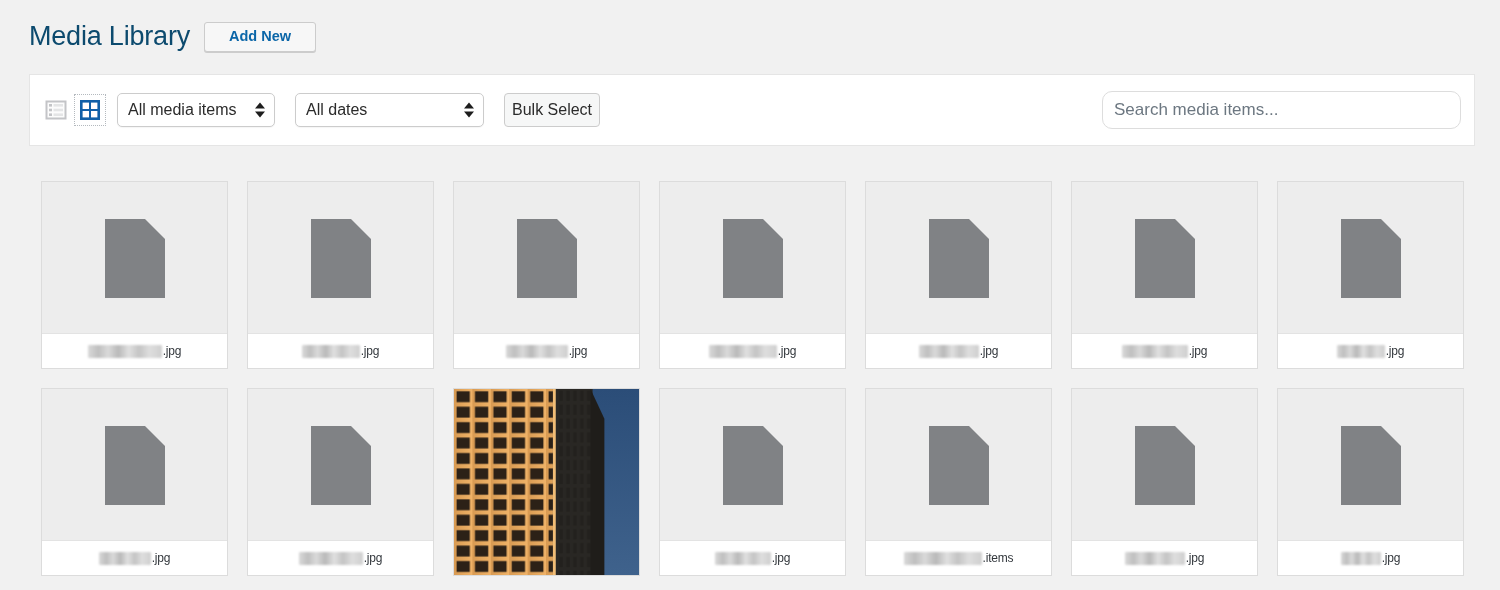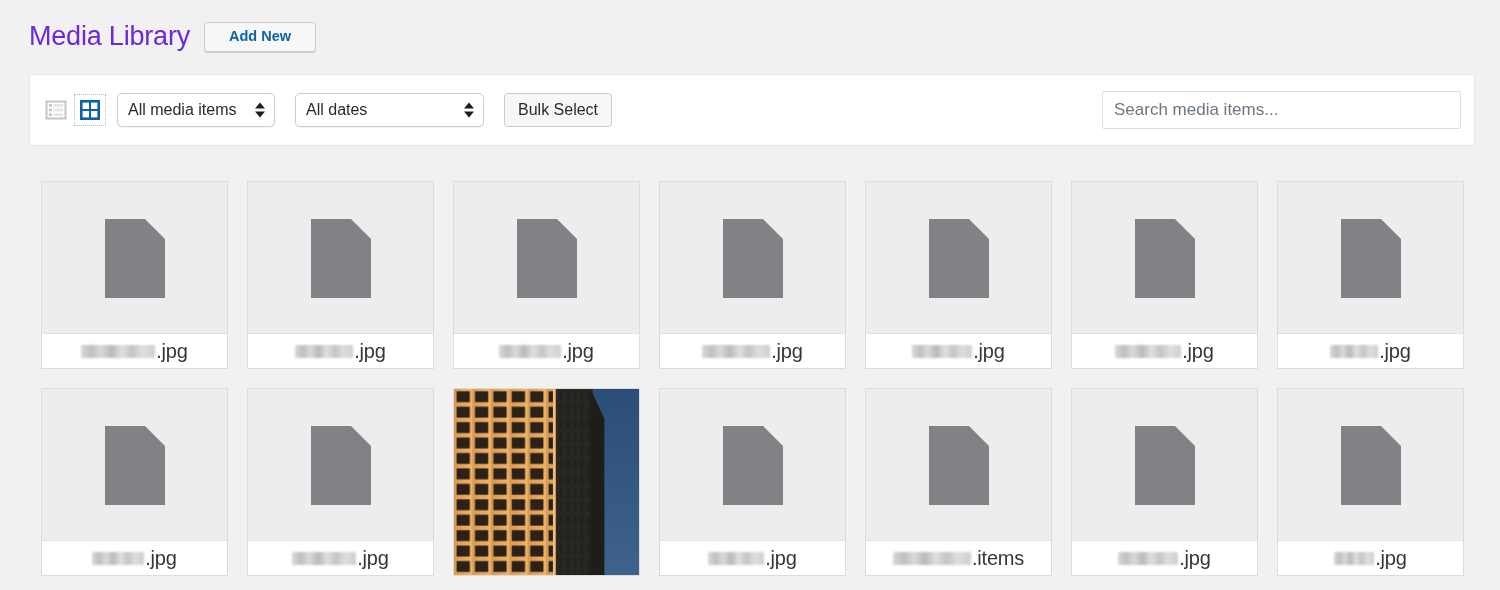--- a/index.html
+++ b/index.html
@@ -16,21 +16,21 @@
   #page-header {
     display: flex;
     align-items: center;
     gap: 14px;
     padding: 18px 0 0 29px;
     height: 56px;
   }
   #page-title {
     font-size: 27px;
     font-weight: 400;
-    color: #6d28d9;
+    color: #0c4a6e;
     line-height: 1.3;
     letter-spacing: -0.2px;
     white-space: nowrap;
   }
   #add-new-button {
     display: inline-block;
     font-size: 14.5px;
     font-weight: 600;
     color: #0b66a8;
     background: #f7f7f7;
@@ -107,40 +107,40 @@
     display: block;
     width: 0; height: 0;
     border-left: 5px solid transparent;
     border-right: 5px solid transparent;
   }
   .stepper-arrows i.up { border-bottom: 6px solid #1d1d1d; }
   .stepper-arrows i.down { border-top: 6px solid #1d1d1d; }
 
   #bulk-select-button {
     height: 34px;
-    padding: 0 13px;
+    padding: 0 7px;
     background: #f6f7f7;
     border: 1px solid #ccc;
     border-radius: 4px;
     font-size: 16px;
     color: #2b2b2b;
     cursor: pointer;
     white-space: nowrap;
     font-family: inherit;
   }
 
   #search-media-input {
     position: absolute;
     right: 13px;
     top: 50%;
     transform: translateY(-50%);
     width: 359px;
     height: 38px;
     border: 1px solid #ddd;
-    border-radius: 2px;
+    border-radius: 10px;
     padding: 13px 11px;
     font-size: 17px;
     color: #32373c;
     font-family: inherit;
     background: #fff;
     outline: none;
   }
   #search-media-input::placeholder { color: #6c7781; opacity: 1; }
 
   
@@ -187,21 +187,21 @@
   .filename-bar {
     position: absolute;
     left: 0; right: 0; bottom: 0;
     height: 35px;
     background: #fff;
     border-top: 1px solid #e3e3e3;
     display: flex;
     align-items: center;
     justify-content: center;
     gap: 0;
-    font-size: 20px;
+    font-size: 12px;
     color: #32373c;
     overflow: hidden;
     white-space: nowrap;
   }
   .redacted {
     display: inline-block;
     height: 13px;
     background: linear-gradient(90deg,
         #d9d9d9 0%, #bfbfbf 14%, #dadada 27%, #b9b9b9 41%,
         #e0e0e0 55%, #c4c4c4 69%, #dedede 83%, #cfcfcf 100%);

